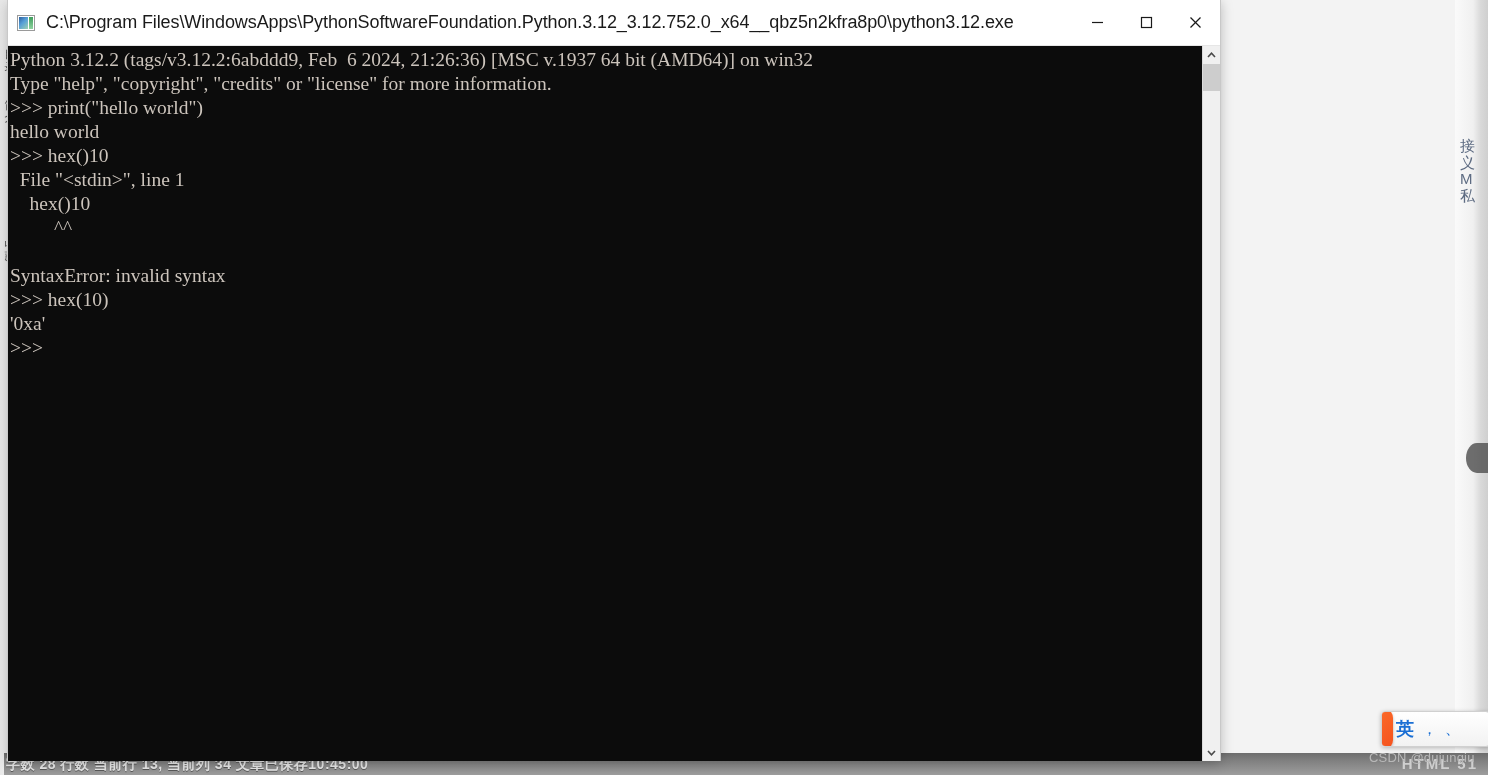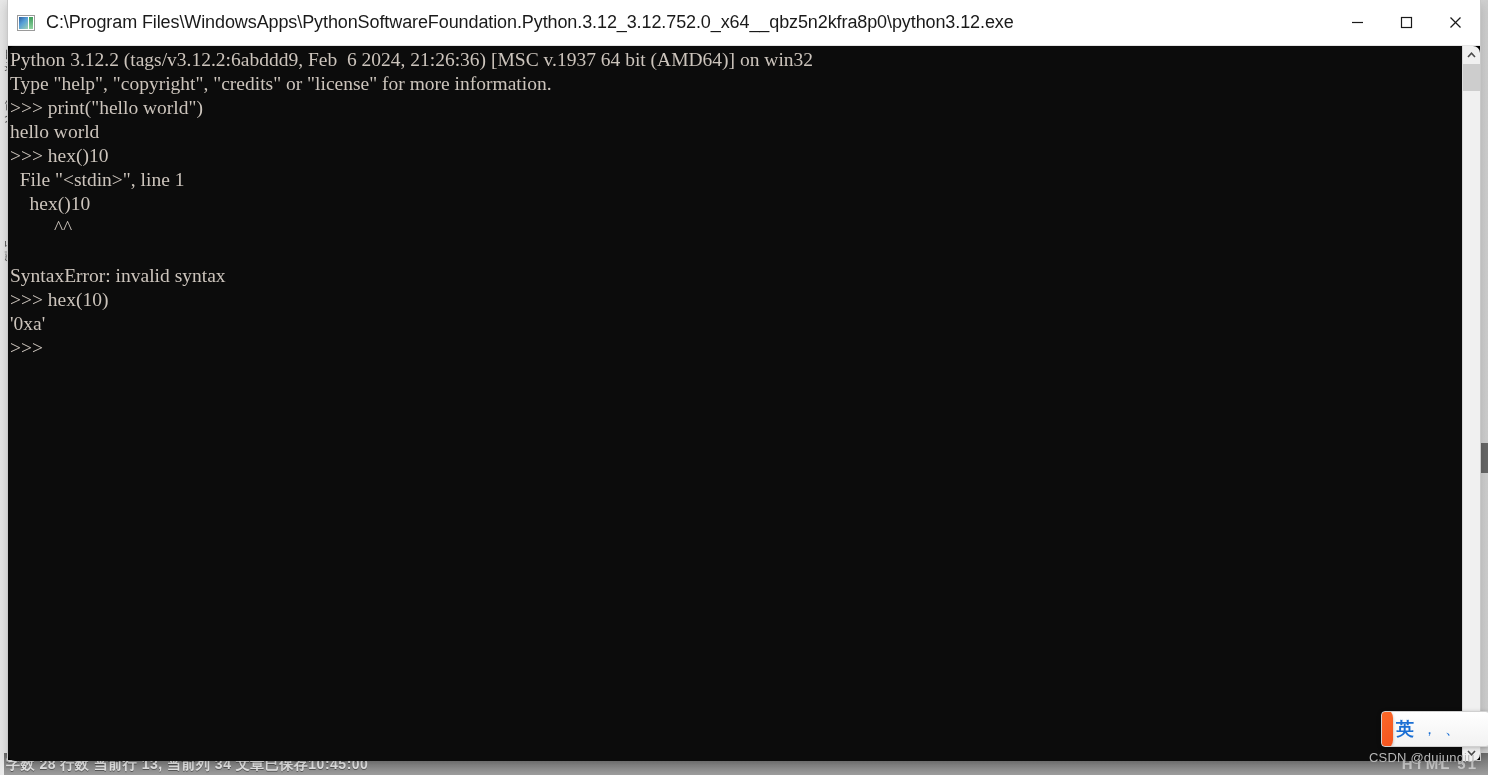--- a/index.html
+++ b/index.html
@@ -89,21 +89,21 @@
     color: #cfcfcf;
     white-space: nowrap;
     letter-spacing: 2px;
   }
 
   
   #console-window {
     position: absolute;
     left: 8px;
     top: 0px;
-    width: 1472px;
+    width: 1212px;
     height: 760px;
     box-shadow: 0 0 0 1px #c8c8c8, 0 2px 12px rgba(0,0,0,.28);
     background: #000000;
   }
   .titlebar {
     position: relative;
     height: 45px;
     background: #ffffff;
     display: flex;
     align-items: center;
@@ -154,21 +154,20 @@
     cursor: default;
   }
   .win-btn svg { display: block; }
 
   .console-body {
     position: relative;
     height: 715px;
     background: #0c0c0c;
     overflow: hidden;
     display: flex;
-    border-radius: 7px;
   }
   .console-text {
     flex: 1 1 auto;
     color: #ccc4bc;
     font-family: "Liberation Serif", "DejaVu Serif", serif;
     font-size: 19.5px;
     line-height: 24px;
     white-space: pre;
     padding: 2px 0 0 2px;
     letter-spacing: 0px;

